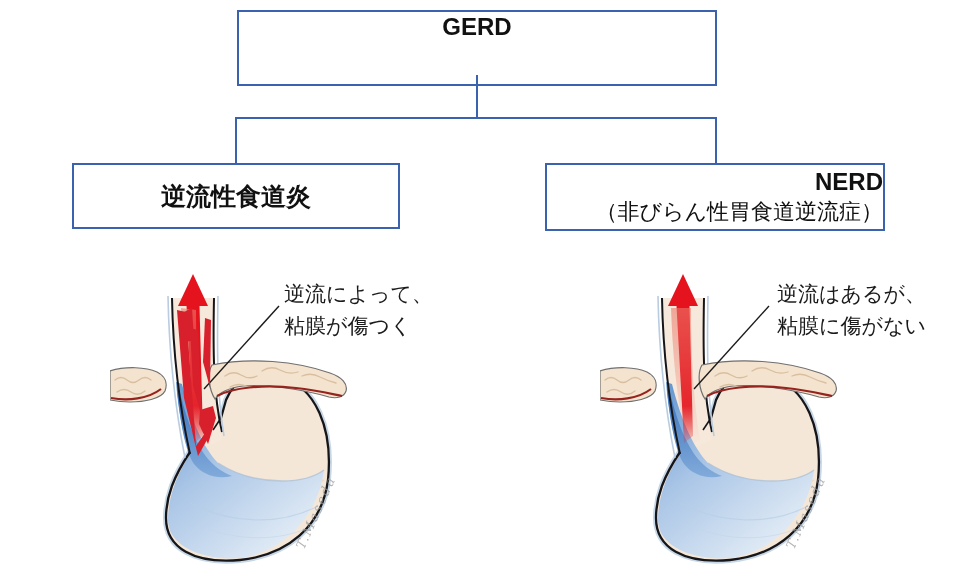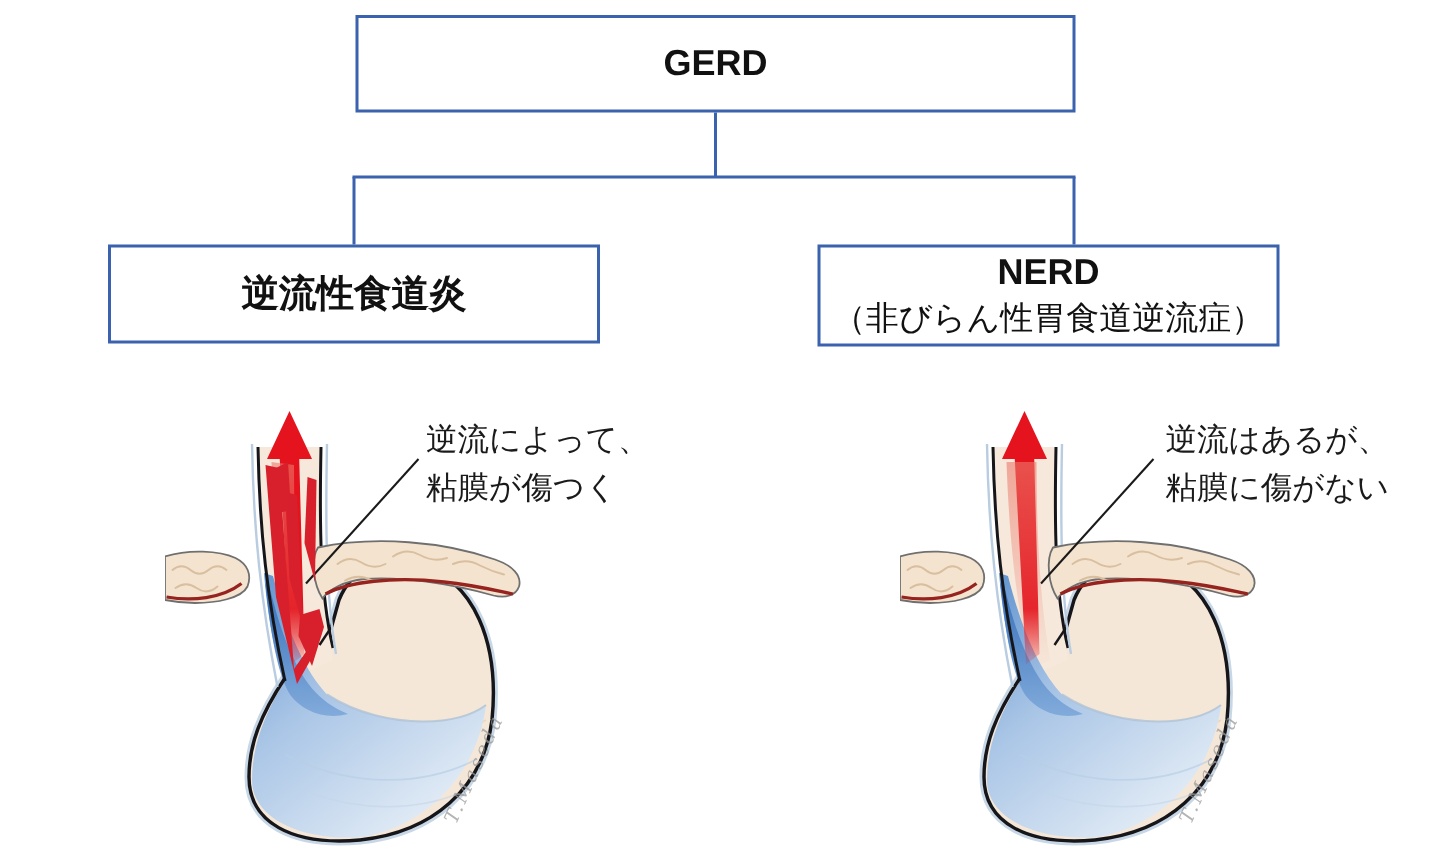--- a/index.html
+++ b/index.html
@@ -12,24 +12,24 @@
   .node{
     position:absolute;
     border:2px solid #3a62ae;
     background:#ffffff;
     display:flex;flex-direction:column;align-items:center;justify-content:center;
     text-align:center;
     box-sizing:border-box;
   }
   .node .t1{font-weight:bold;font-size:24px;line-height:30px;}
   .node .t2{font-size:22px;line-height:30px;}
-  #root-node{left:237px;top:10px;width:480px;height:65px;}
+  #root-node{left:237px;top:10px;width:480px;height:76px;justify-content:space-between;}
   #left-node{left:72px;top:163px;width:328px;height:66px;}
   #left-node .t1{font-size:25px;}
-  #right-node{left:545px;top:163px;width:308px;height:68px;}
+  #right-node{left:545px;top:163px;width:340px;height:68px;align-items:flex-end;}
   .connector{position:absolute;background:#3a62ae;}
   #conn-v1{left:476px;top:75px;width:2px;height:43px;}
   #conn-h {left:235px;top:117px;width:482px;height:2px;}
   #conn-v2{left:235px;top:118px;width:2px;height:46px;}
   #conn-v3{left:715px;top:118px;width:2px;height:46px;}
   .annotation{
     position:absolute;font-size:21px;line-height:32px;
     color:#1a1a1a;white-space:nowrap;
   }
   #annot-left{left:284px;top:278px;}

